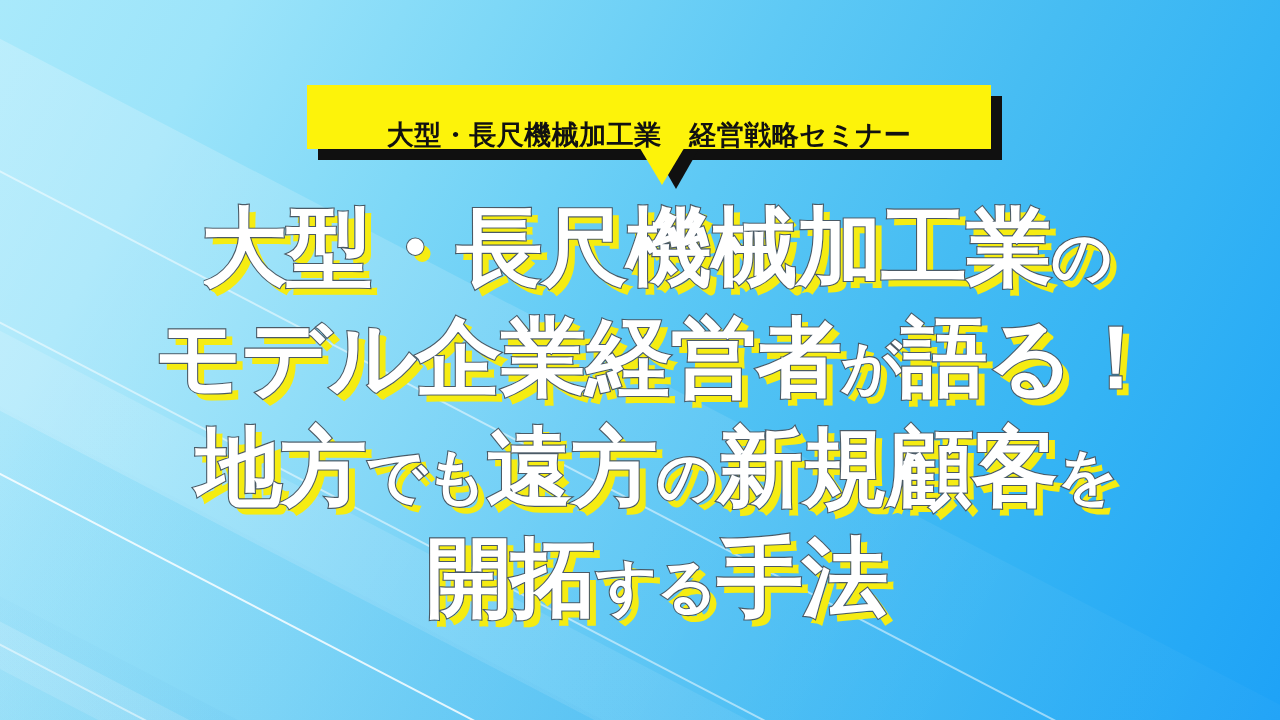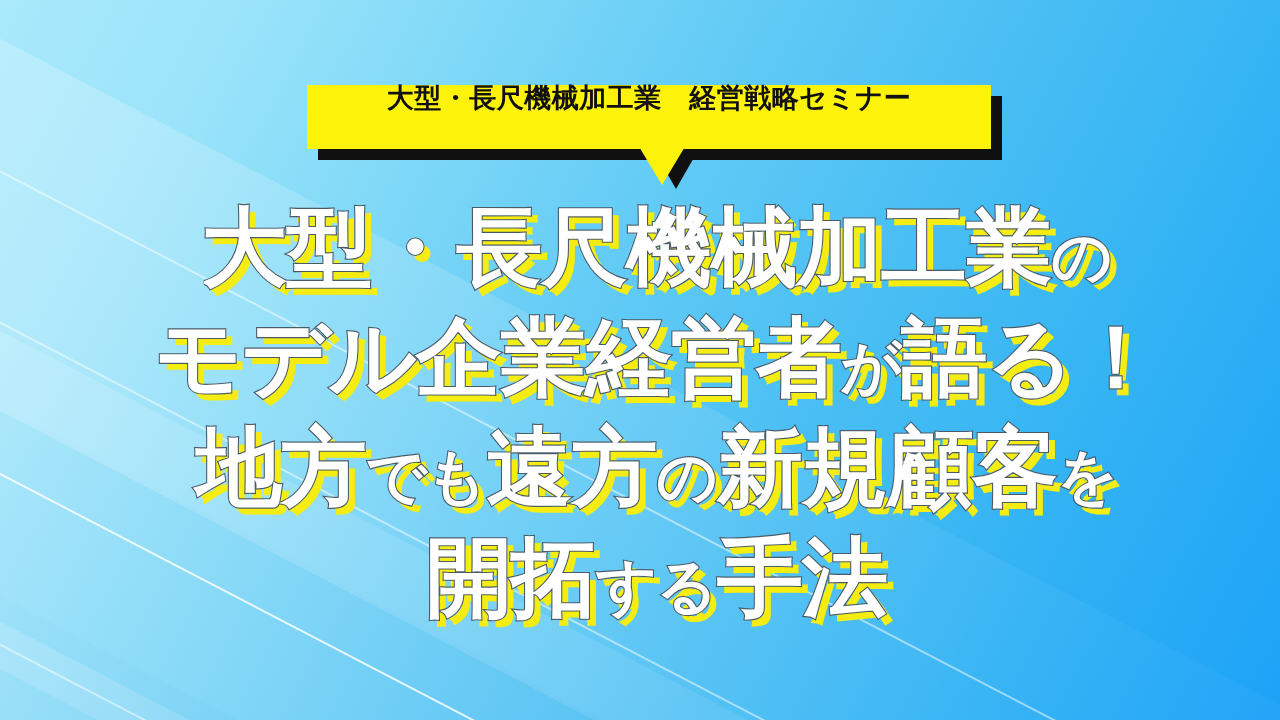--- a/index.html
+++ b/index.html
@@ -123,21 +123,21 @@
     background: #101010;
   }
   .badge-body {
     position: absolute;
     left: 0;
     top: 0;
     width: 100%;
     height: 100%;
     background: #fdf30a;
     display: flex;
-    align-items: flex-start;
+    align-items: flex-end;
     justify-content: center;
   }
   .badge-text {
     font-size: 27px;
     font-weight: 700;
     color: #111;
     letter-spacing: 0.5px;
     white-space: pre;
     line-height: 1;
   }

